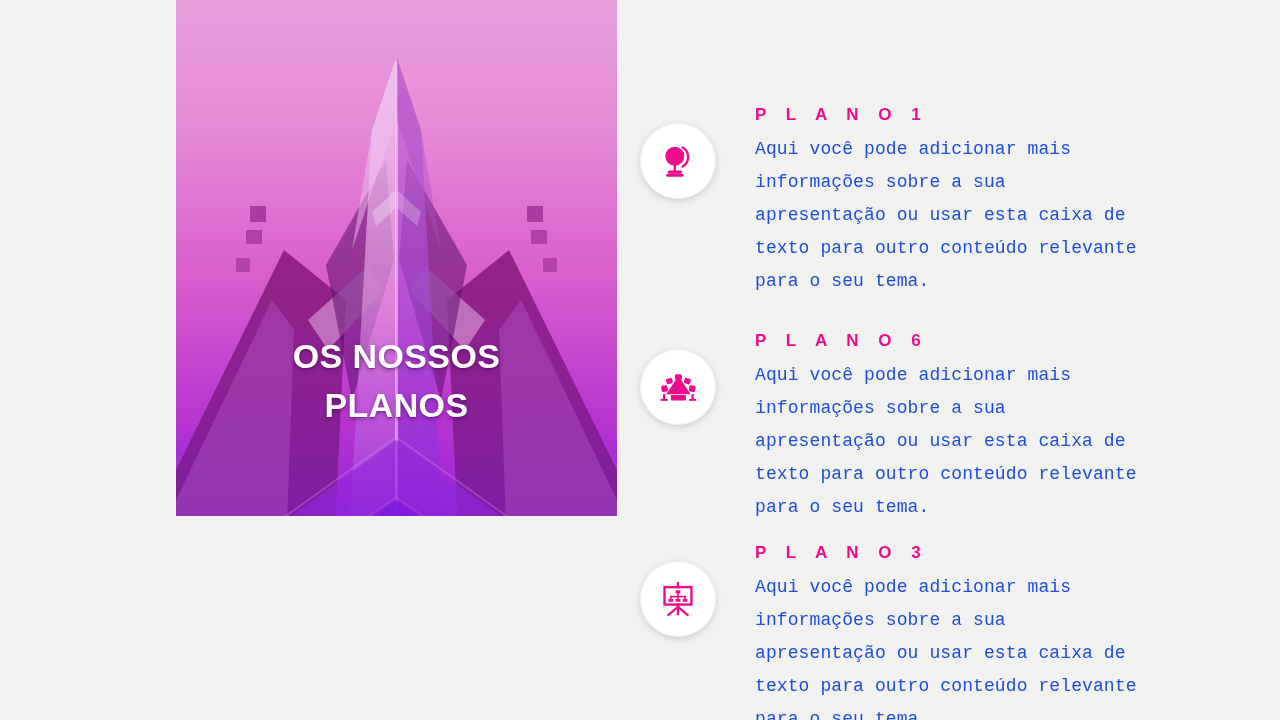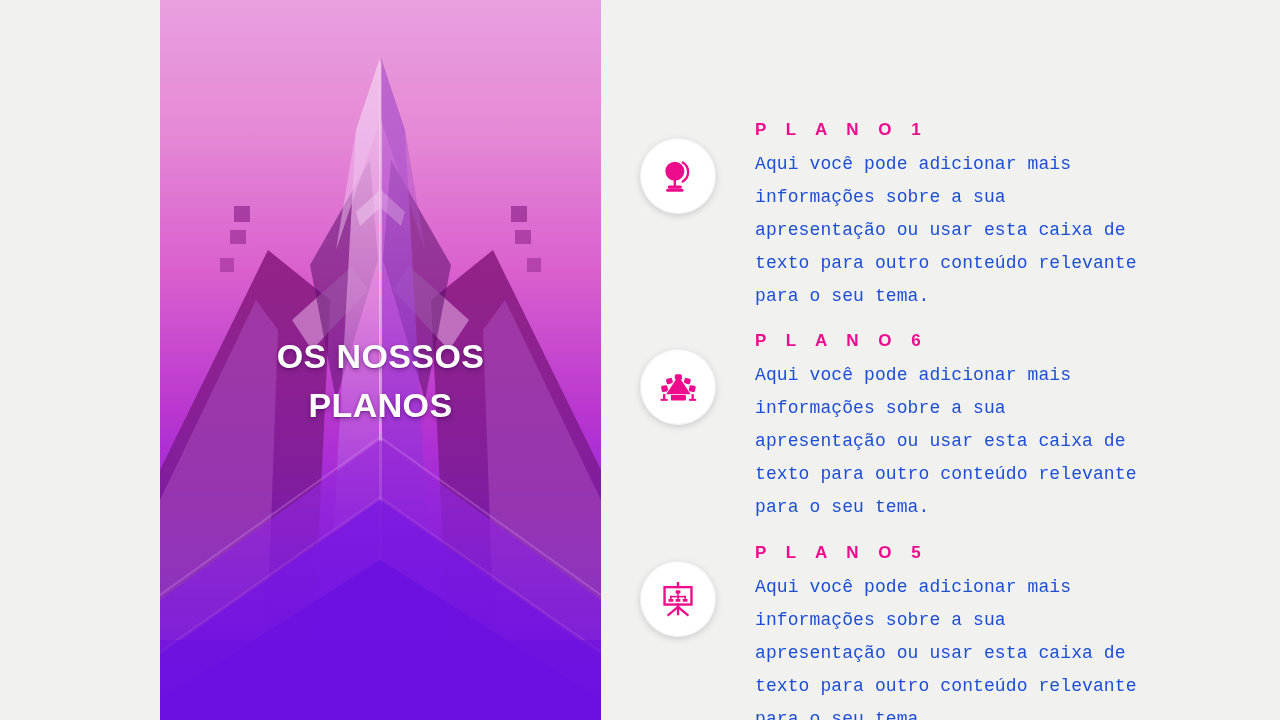--- a/index.html
+++ b/index.html
@@ -14,22 +14,22 @@
 
   .slide {
     position:relative;
     width:1280px; height:720px;
     background:#f1f1ef;
   }
 
   
   .hero {
     position:absolute;
-    left:160px; top:0;
-    width:441px; height:720px;
+    left:176px; top:0;
+    width:441px; height:516px;
     overflow:hidden;
     background:#6b11e0;
   }
 
   .hero-photo { position:absolute; inset:0; }
 
   .hero-title {
     position:absolute;
     left:0; right:0;
     top:332px;
@@ -52,21 +52,21 @@
     width:640px; height:720px;
   }
 
   .plan {
     position:absolute;
     left:0;
     width:540px;
     display:flex;
     align-items:flex-start;
   }
-  .plan-1 { top:120px; }
+  .plan-1 { top:105px; }
   .plan-2 { top:331px; }
   .plan-3 { top:543px; }
 
   .icon-wrap {
     flex:0 0 auto;
     width:76px; height:76px;
     margin-top:18px;
     margin-right:0;
     position:relative;
   }
@@ -262,19 +262,19 @@
             <rect x="21" y="24" width="6" height="3.5" fill="#ec0c8c" stroke="none"></rect>
             <rect x="30" y="24" width="6" height="3.5" fill="#ec0c8c" stroke="none"></rect>
 
             <path d="M24 31 L24 43" stroke-width="3"></path>
             <path d="M24 34 L12 44" stroke-width="3"></path>
             <path d="M24 34 L36 44" stroke-width="3"></path>
           </svg>
         </div>
       </div>
       <div class="plan-text">
-        <div class="plan-title">P L A N O   5</div>
+        <div class="plan-title">P L A N O   3</div>
         <div class="plan-body">Aqui você pode adicionar mais informações sobre a sua apresentação ou usar esta caixa de texto para outro conteúdo relevante para o seu tema.</div>
       </div>
     </div>
 
   </div>
 </div>
 
 </body></html>

